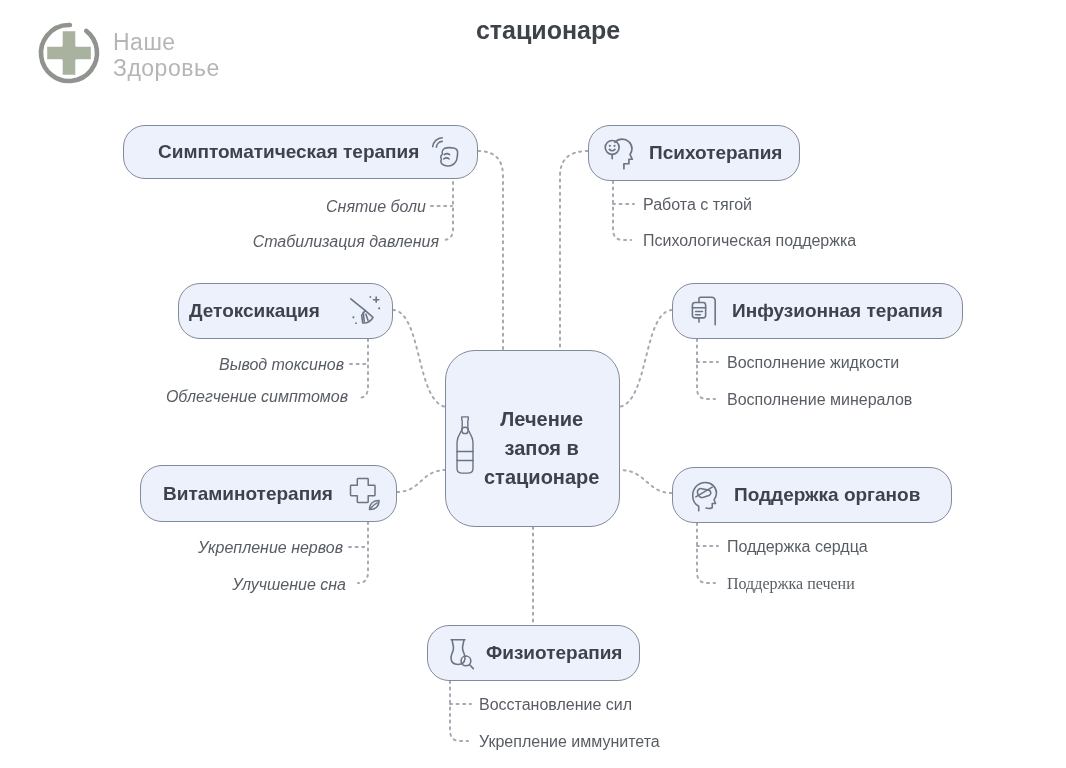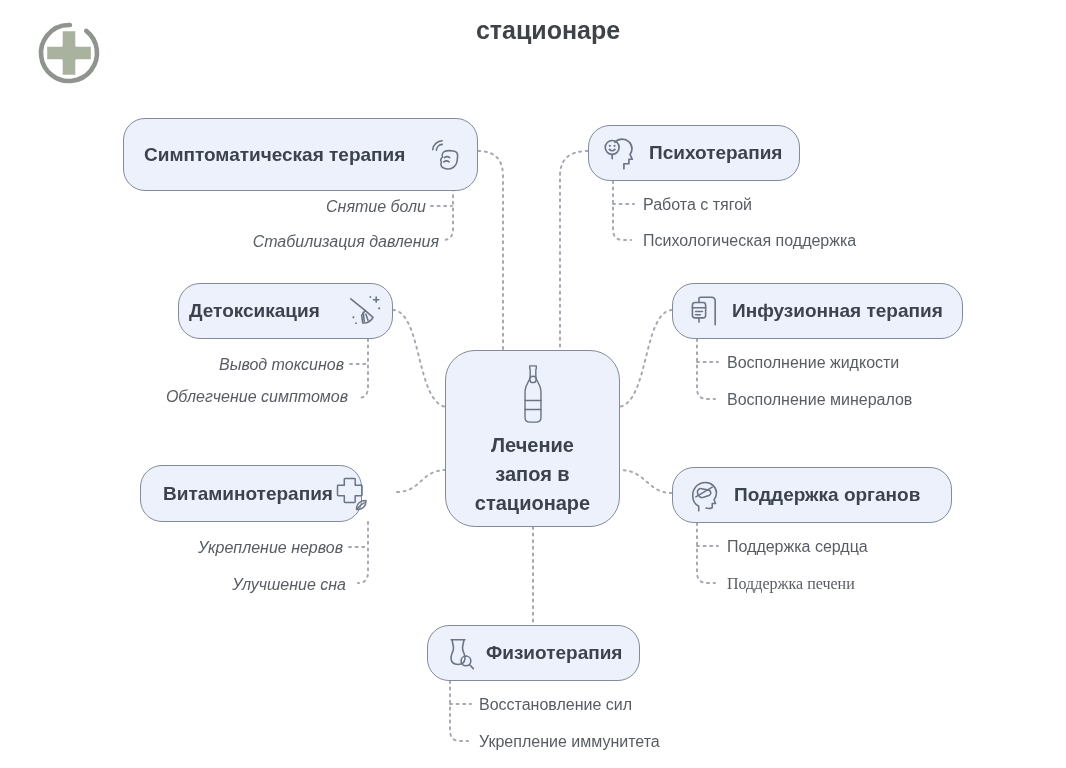--- a/index.html
+++ b/index.html
@@ -15,30 +15,30 @@
   .title{position:absolute;left:283px;top:14px;width:530px;text-align:center;
          font-size:25px;line-height:32px;font-weight:bold;color:#3e4249;}
 
   
   .node{position:absolute;display:flex;align-items:center;background:#edf1fb;
         border:1.6px solid #828b99;border-radius:22px;box-sizing:border-box;}
   .nlabel{font-weight:bold;font-size:19px;color:#3d434e;white-space:nowrap;}
   .nicon{display:flex;align-items:center;justify-content:center;}
   .nicon svg{display:block;}
 
-  #n0{left:123px;top:118px;width:355px;height:73px;padding:0 12px 0 20px;justify-content:space-between;}
+  #n0{left:123px;top:125px;width:355px;height:54px;padding:0 12px 0 34px;justify-content:space-between;}
   #n1{left:588px;top:125px;width:212px;height:56px;padding:0 10px 0 12px;gap:10px;}
   #n2{left:178px;top:283px;width:215px;height:56px;padding:0 10px 0 10px;justify-content:space-between;}
   #n3{left:672px;top:283px;width:291px;height:56px;padding:0 10px 0 13px;gap:12px;}
-  #n4{left:140px;top:465px;width:222px;height:57px;padding:0 12px 0 22px;justify-content:space-between;}
+  #n4{left:140px;top:465px;width:257px;height:57px;padding:0 12px 0 22px;justify-content:space-between;}
   #n5{left:672px;top:467px;width:280px;height:56px;padding:0 10px 0 13px;gap:12px;}
   #n6{left:427px;top:625px;width:213px;height:56px;padding:0 10px 0 12px;gap:10px;}
 
   #ncenter{left:445px;top:350px;width:175px;height:177px;border-radius:30px;
-           flex-direction:column;justify-content:flex-start;padding-top:13px;}
+           flex-direction:row;justify-content:flex-start;padding-top:13px;}
   .center-label{margin-top:7px;font-weight:bold;font-size:20px;line-height:29px;
                 color:#3d434e;text-align:center;}
 
   
   .sub{position:absolute;font-size:16px;color:#585d64;white-space:nowrap;}
   .ra{text-align:center;font-style:italic;}
   #s0a{right:640px;top:198px;} #s0b{right:627px;top:233px;}
   #s1a{left:643px;top:196px;}  #s1b{left:643px;top:232px;}
   #s2a{right:722px;top:356px;} #s2b{right:718px;top:388px;}
   #s3a{left:727px;top:354px;}  #s3b{left:727px;top:391px;}
@@ -80,20 +80,24 @@
     <path class="conn" d="M450,704 L471,704"></path>
   </svg>
 
   <div class="logo">
     <span>
       <svg width="66" height="66" viewBox="0 0 66 66">
         <circle cx="33" cy="33" r="28" fill="none" stroke="#90948f" stroke-width="4.6" stroke-linecap="round" stroke-dasharray="158 18" transform="rotate(-52 33 33)"></circle>
         <path d="M25.5,10 H40.5 V25.5 H56 V40.5 H40.5 V56 H25.5 V40.5 H10 V25.5 H25.5 Z" fill="#a9b19f" stroke="#ffffff" stroke-width="2.4" stroke-linejoin="round"></path>
       </svg>
     </span>
+    <div class="logo-text">
+      <div>Наше</div>
+      <div>Здоровье</div>
+    </div>
   </div>
 
   <div class="title">
     <div>стационаре</div>
   </div>
 
   <div class="node" id="ncenter">
     <span class="nicon">
       <svg width="38" height="60" viewBox="0 0 40 64">
         <path class="ic" stroke-width="1.7" d="M16.5,2 H23.5 V4.5 C23.5,5 23,5.6 23,7 V13 C23,19 28.5,21 28.5,29 V57 C28.5,60.5 26.5,62 23,62 H17 C13.5,62 11.5,60.5 11.5,57 V29 C11.5,21 17,19 17,13 V7 C17,5.6 16.5,5 16.5,4.5 Z"></path>

